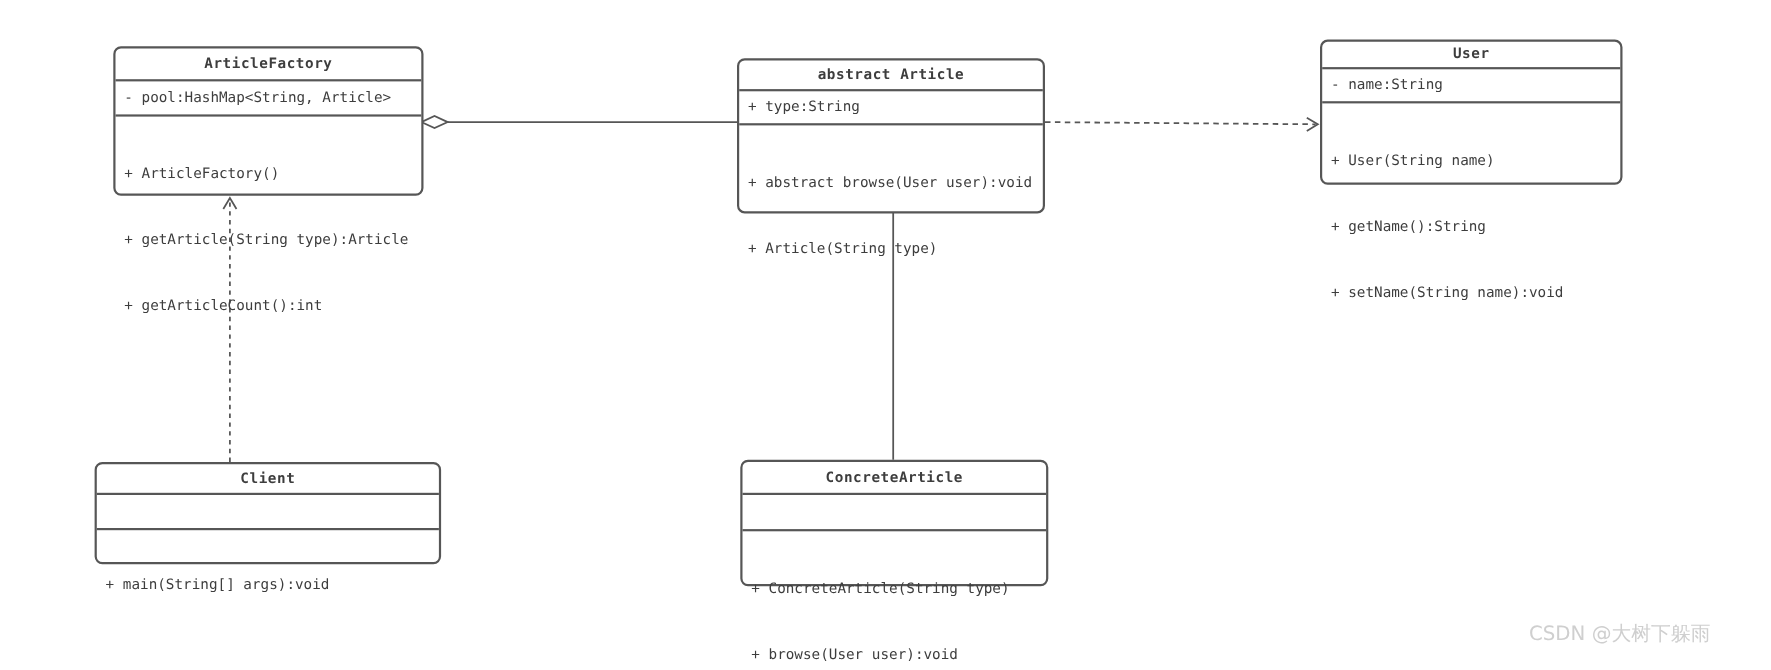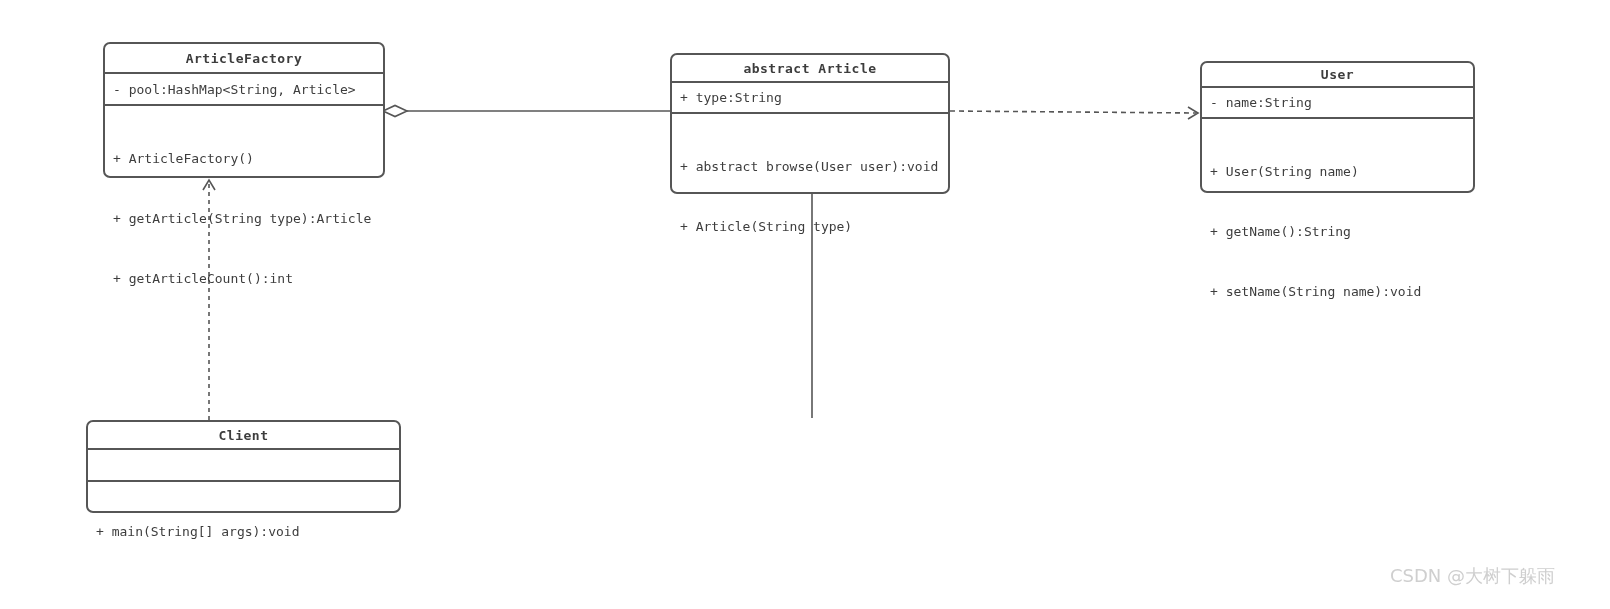--- a/index.html
+++ b/index.html
@@ -97,36 +97,44 @@
     <div class="uml-title">abstract Article</div>
     <div class="uml-attrs">
       <div class="uml-line">+ type:String</div>
     </div>
     <div class="uml-methods">
       <div class="uml-line">+ abstract browse(User user):void</div>
       <div class="uml-line">+ Article(String type)</div>
     </div>
   </div>
 
-  <div class="uml-class" style="left:1200px;top:36px;width:275px;height:132px;grid-template-rows:25px 31px 1fr;margin-top:25px;">
+  <div class="uml-class" style="left:1200px;top:36px;width:275px;height:132px;grid-template-rows:25px 31px 1fr;">
     <div class="uml-title">User</div>
     <div class="uml-attrs">
       <div class="uml-line">- name:String</div>
     </div>
     <div class="uml-methods">
       <div class="uml-line">+ User(String name)</div>
       <div class="uml-line">+ getName():String</div>
       <div class="uml-line">+ setName(String name):void</div>
     </div>
   </div>
 
   <div class="uml-class" style="left:86px;top:420px;width:315px;height:93px;grid-template-rows:28px 32px 1fr;">
     <div class="uml-title">Client</div>
     <div class="uml-attrs"></div>
     <div class="uml-methods" style="padding-top:2px;line-height:19px;">
       <div class="uml-line">+ main(String[] args):void</div>
     </div>
   </div>
 
+  <div class="uml-class" style="left:673px;top:418px;width:280px;height:115px;grid-template-rows:30px 33px 1fr;">
+    <div class="uml-title">ConcreteArticle</div>
+    <div class="uml-attrs"></div>
+    <div class="uml-methods">
+      <div class="uml-line">+ ConcreteArticle(String type)</div>
+      <div class="uml-line">+ browse(User user):void</div>
+    </div>
+  </div>
 
   <div class="watermark">CSDN @大树下躲雨</div>
 
 </div>
 
 </body></html>

